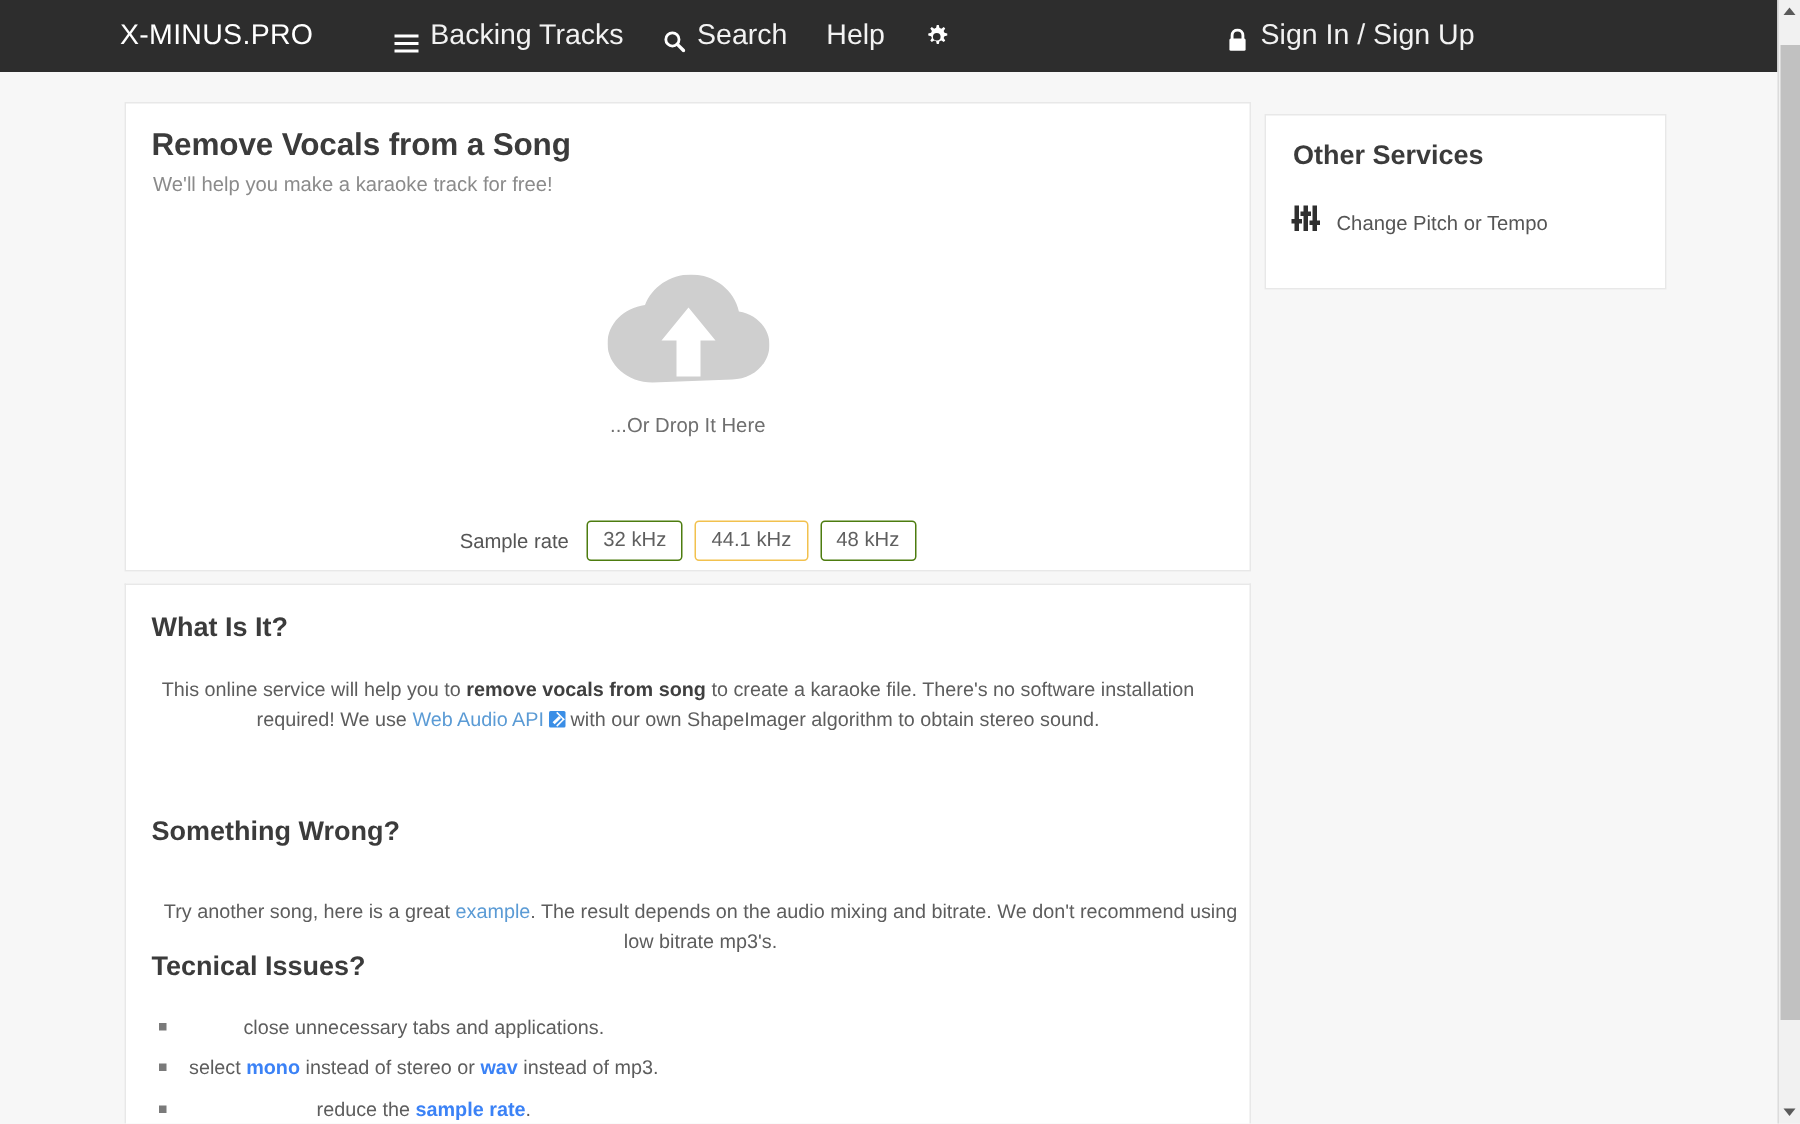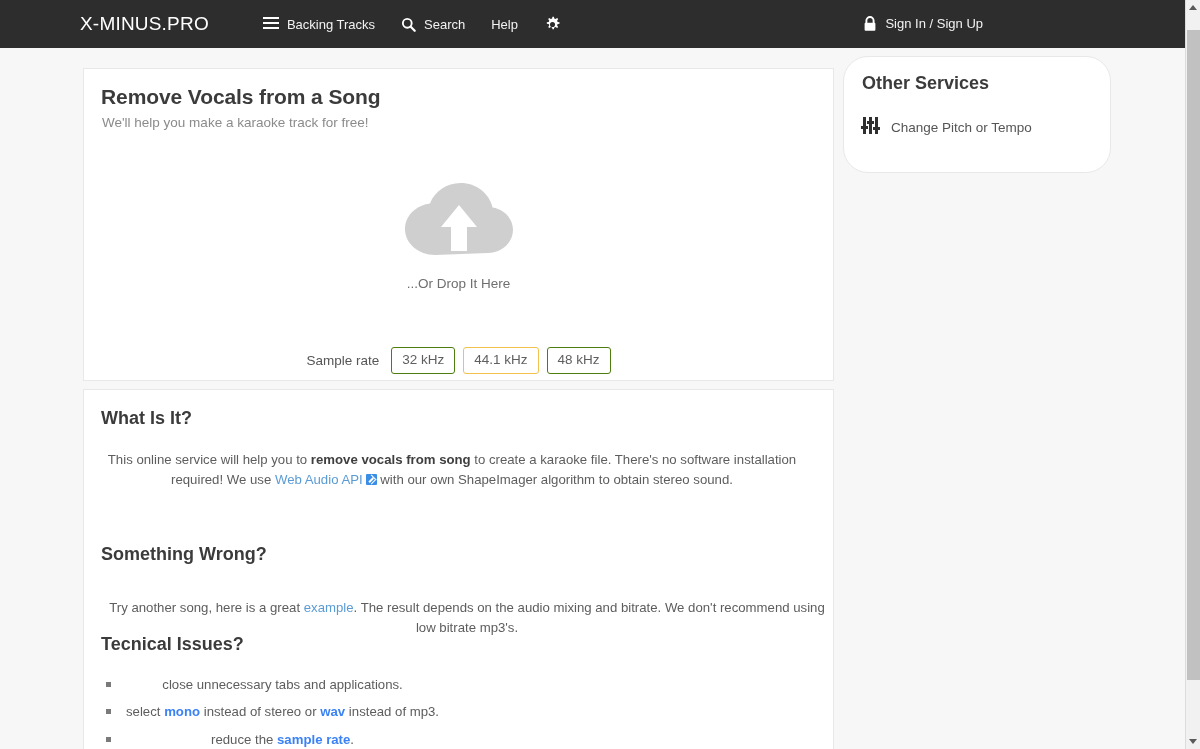--- a/index.html
+++ b/index.html
@@ -21,23 +21,23 @@
   #brand {
     color: #ffffff;
     font-size: 19px;
     letter-spacing: 0.2px;
     margin-left: 80px;
     font-weight: 400;
     white-space: nowrap;
   }
   .nav-group { display: flex; align-items: center; margin-left: 38px; }
   .nav-item {
-    display: flex; align-items: flex-start;
+    display: flex; align-items: flex-end;
     color: #f2f2f2;
-    font-size: 13px;
+    font-size: 19px;
     margin-right: 26px;
     cursor: pointer;
     white-space: nowrap;
   }
   .nav-ico { display: inline-flex; align-items: center; margin-right: 8px; }
 
   
   .ico-burger { width: 16px; height: 12px; position: relative; display:inline-block; }
   .ico-burger i { position: absolute; left: 0; width: 16px; height: 2px; background: #fff; display:block;}
   .ico-burger i:nth-child(1){ top: 0; }
@@ -83,21 +83,21 @@
   }
 
   
   .card {
     position: absolute;
     background: #ffffff;
     border: 1px solid #e8e8e8;
   }
   #card-main { left: 83px; top: 20px; width: 751px; height: 313px; }
   #card-info { left: 83px; top: 341px; width: 751px; height: 360px; border-bottom: none; text-align: center; }
-  #card-side { left: 843px; top: 8px; width: 268px; height: 117px; border-radius: 25px; }
+  #card-side { left: 843px; top: 28px; width: 268px; height: 117px; }
   h1.title {
     margin: 0; padding: 0;
     font-size: 21px; font-weight: bold; color: #3b3b3b;
     position: absolute; left: 17px; top: 16px;
     letter-spacing: -0.1px;
   }
   .subtitle {
     position: absolute; left: 18px; top: 46px;
     font-size: 13.5px; color: #8b8b8b;
   }

